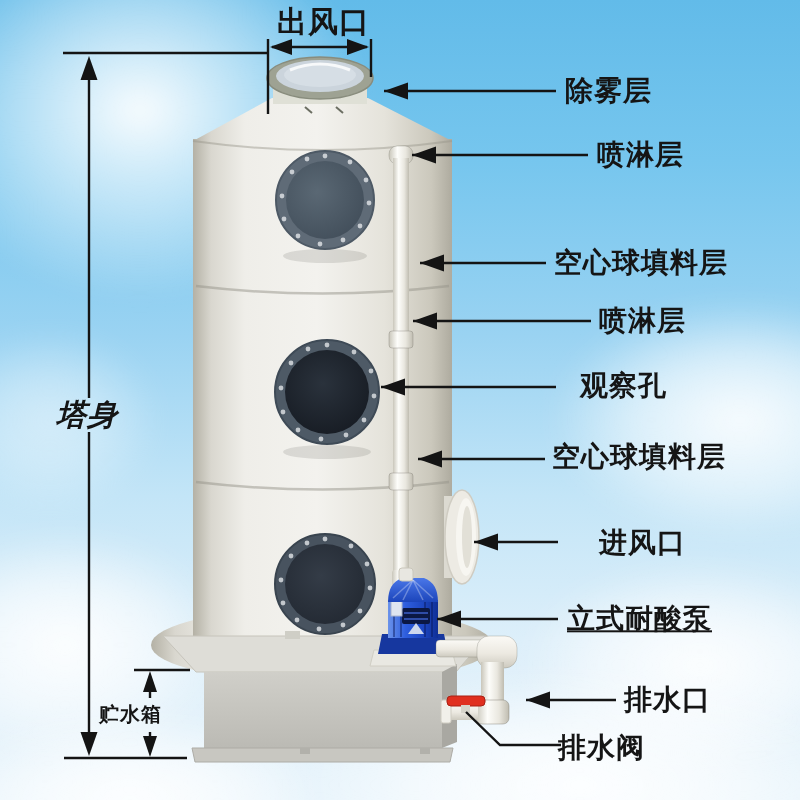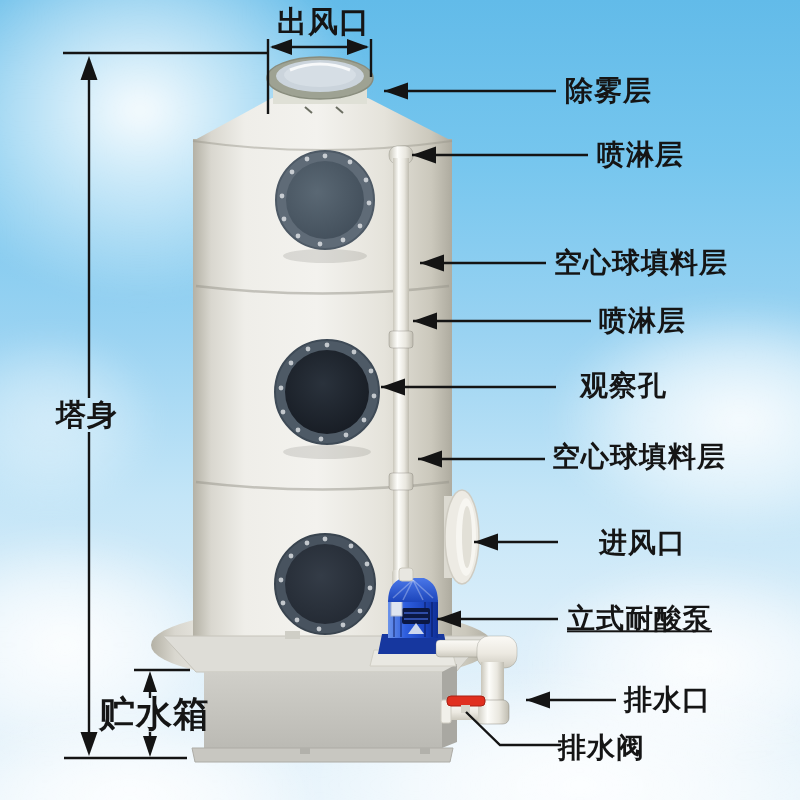--- a/index.html
+++ b/index.html
@@ -264,22 +264,22 @@
     <g stroke="#141414" stroke-width="2.4">
       <line x1="268" y1="39" x2="268" y2="114"></line>
       <line x1="371" y1="39" x2="371" y2="77"></line>
       <line x1="272" y1="47" x2="367" y2="47"></line>
       <polygon points="270,47 292,39 292,55" fill="#141414" stroke="none"></polygon>
       <polygon points="369,47 347,39 347,55" fill="#141414" stroke="none"></polygon>
     </g>
   </svg>
 
   <div class="lbl big" style="left:277px;top:22px;">出风口</div>
-  <div class="lbl big" style="left:56px;top:415px;">塔身</div>
-  <div class="lbl" style="left:99px;top:714px;font-size:36px;">贮水箱</div>
+  <div class="lbl big" style="left:56px;top:415px;font-style:italic;">塔身</div>
+  <div class="lbl" style="left:99px;top:714px;font-size:20px;">贮水箱</div>
 
   <div class="lbl" style="left:565px;top:91px;">除雾层</div>
   <div class="lbl" style="left:597px;top:155px;">喷淋层</div>
   <div class="lbl" style="left:554px;top:263px;">空心球填料层</div>
   <div class="lbl" style="left:599px;top:321px;">喷淋层</div>
   <div class="lbl" style="left:580px;top:386px;">观察孔</div>
   <div class="lbl" style="left:552px;top:457px;">空心球填料层</div>
   <div class="lbl" style="left:567px;top:543px;margin-left:32px;">进风口</div>
   <div class="lbl" style="left:567px;top:619px;text-decoration:underline;">立式耐酸泵</div>
   <div class="lbl" style="left:624px;top:700px;">排水口</div>

